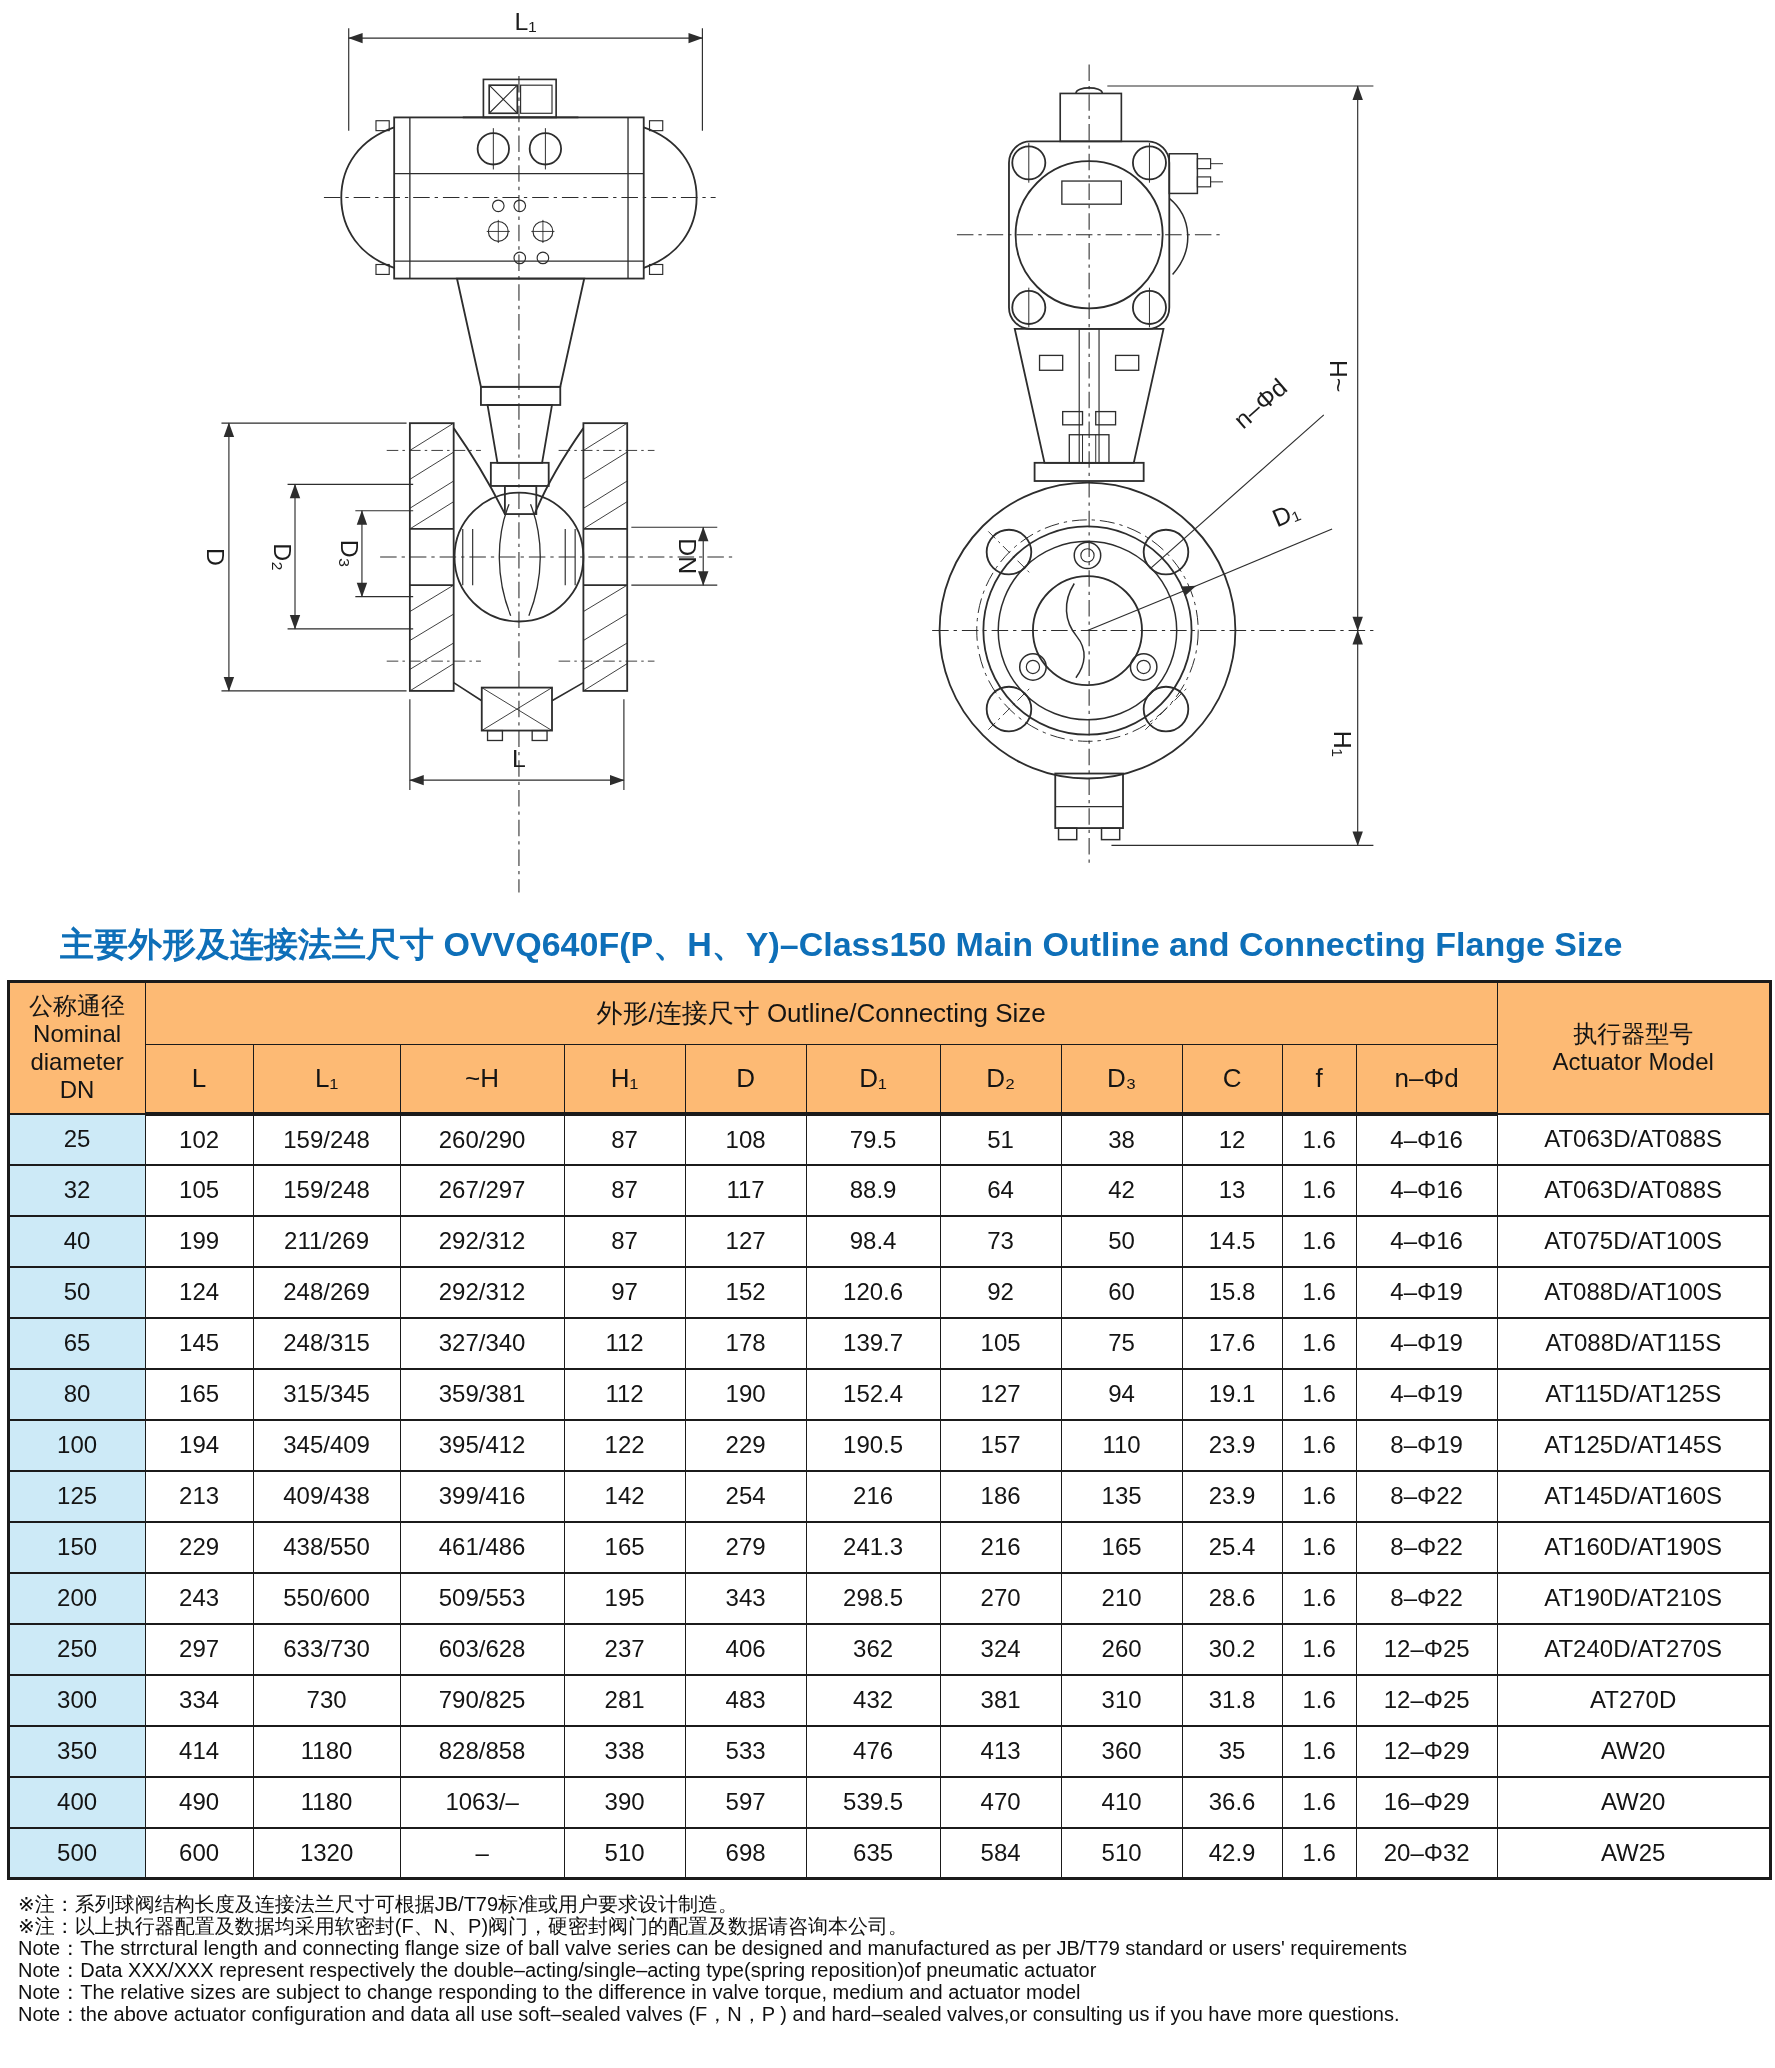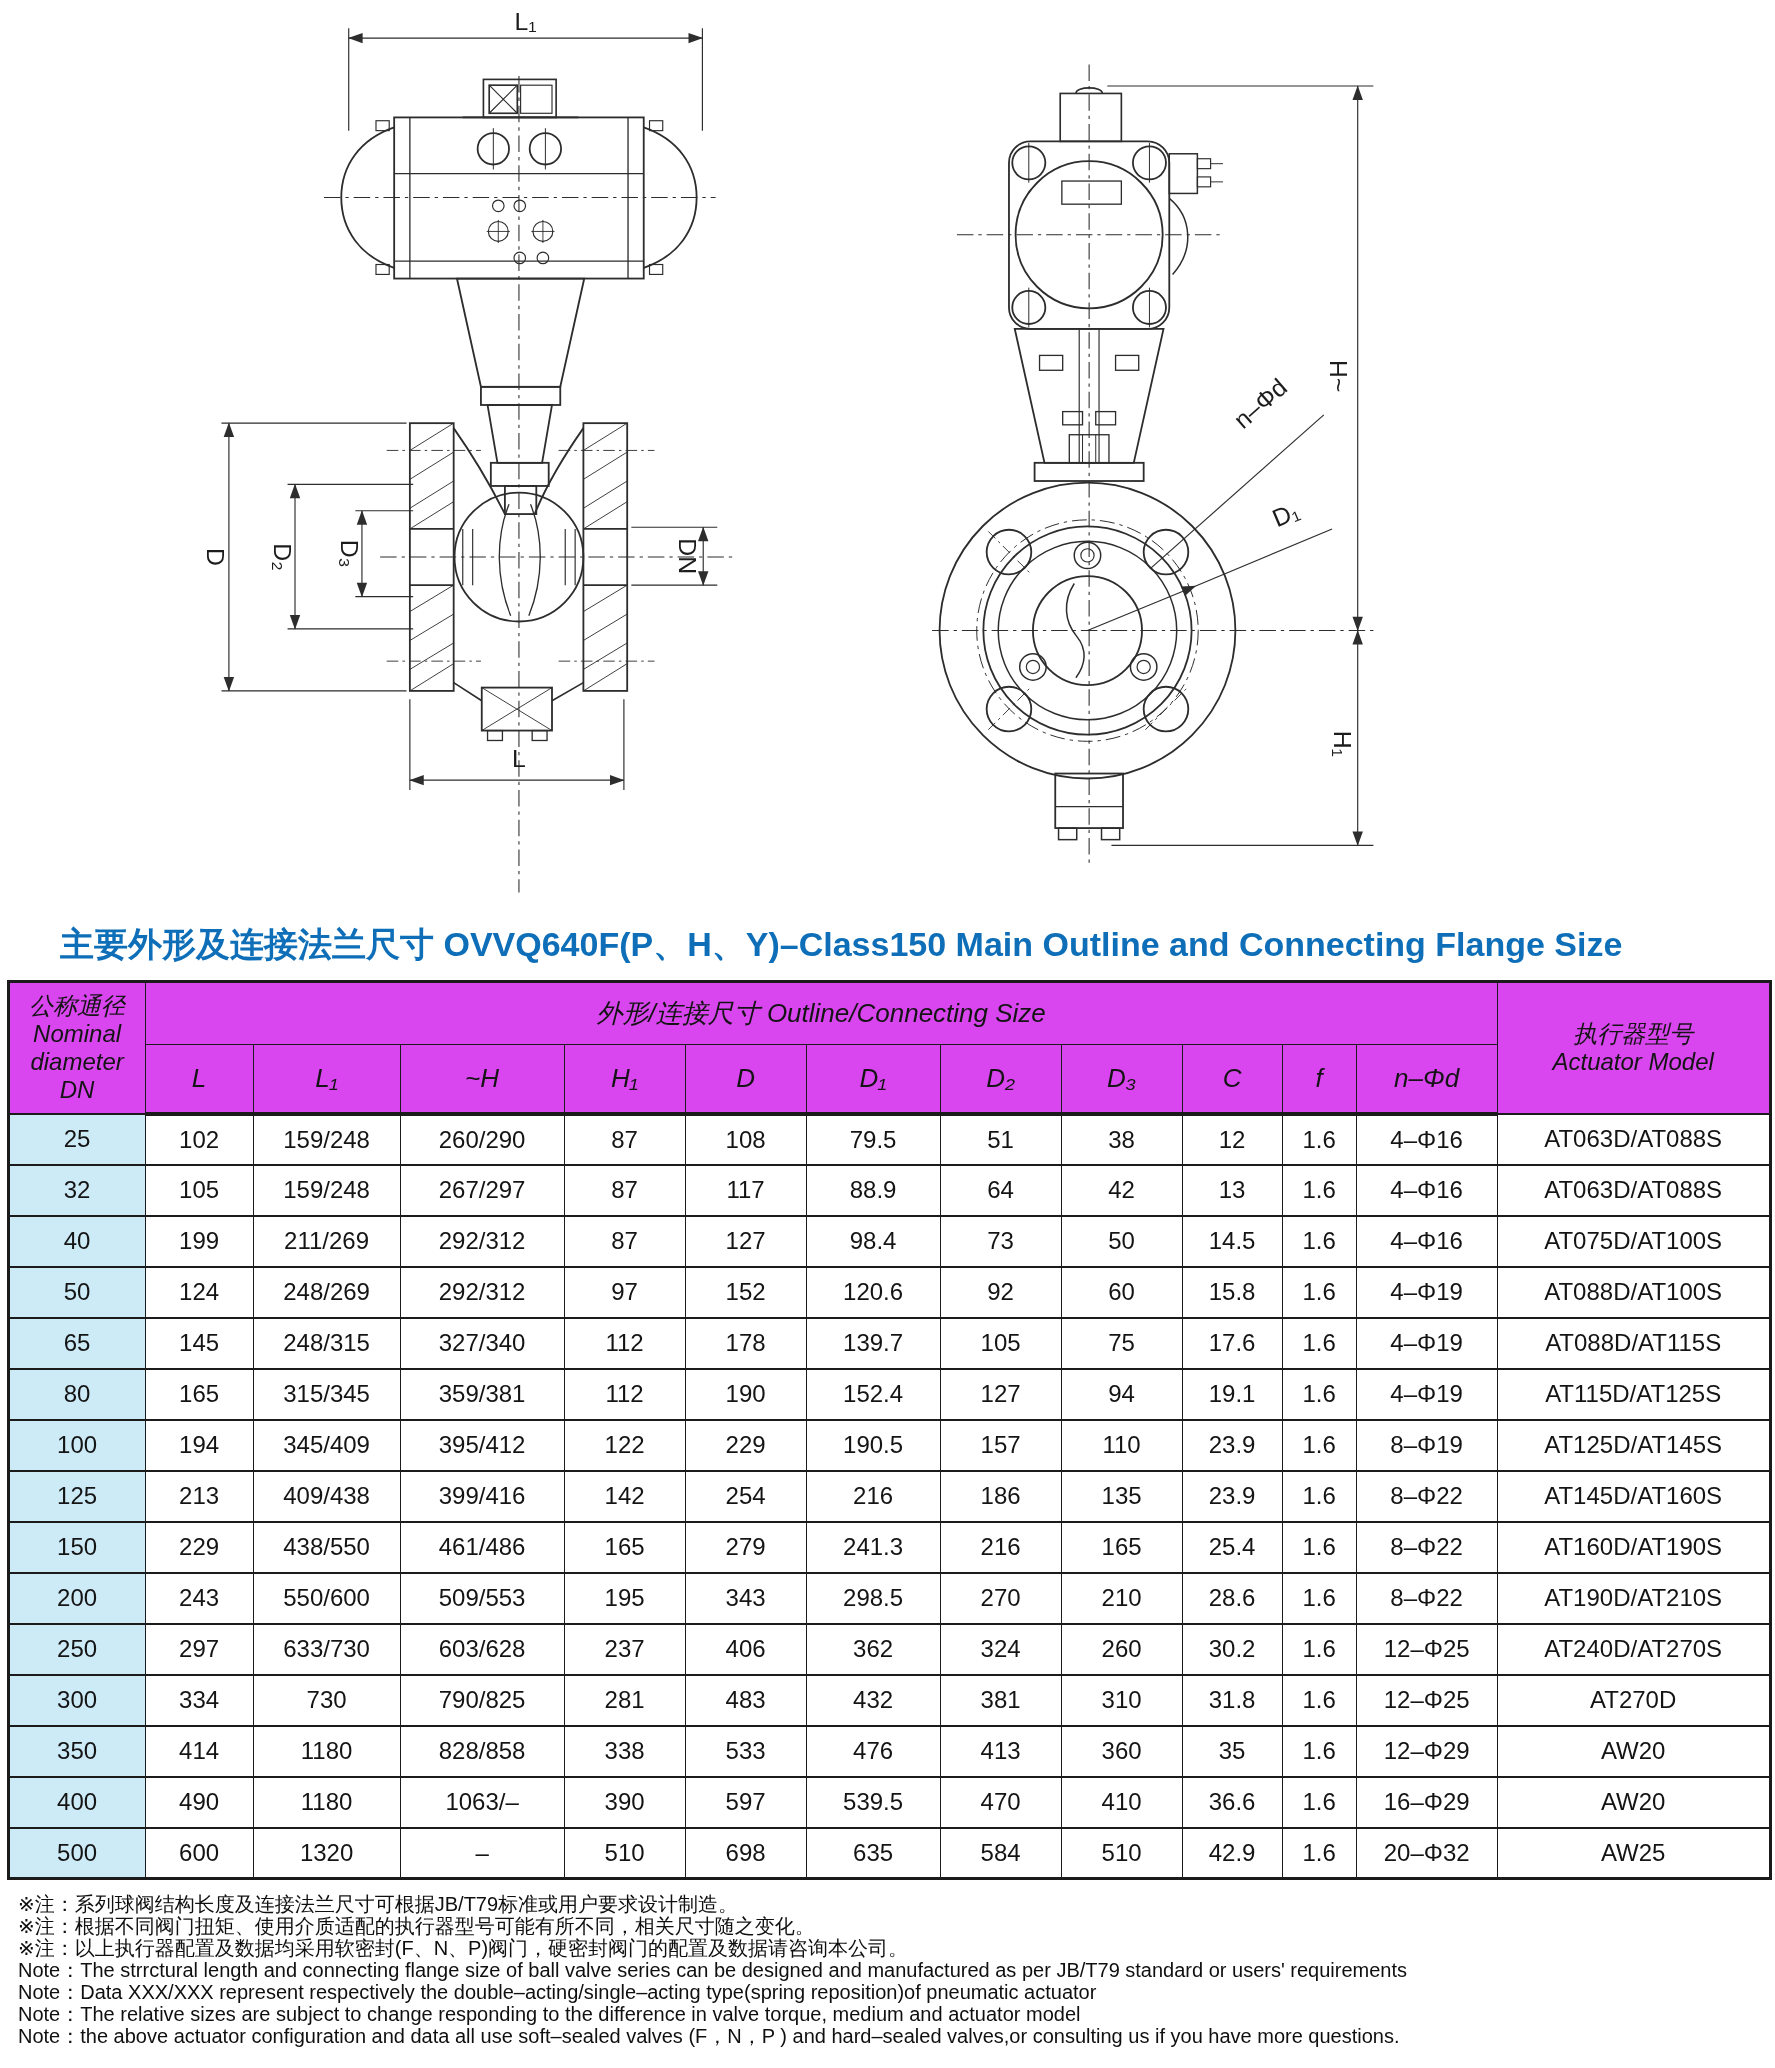--- a/index.html
+++ b/index.html
@@ -22,21 +22,21 @@
   table.dims {
     position:absolute; left:6.6px; top:980px; width:1762px;
     border-collapse:collapse; table-layout:fixed;
     text-align:center; font-size:24px; color:#141414;
     border:3.3px solid #1b1b1b;
   }
   table.dims th, table.dims td {
     border:1.7px solid #1b1b1b; font-weight:normal; padding:0;
     overflow:hidden; white-space:nowrap;
   }
-  table.dims thead th { background:#d946ef;font-style:italic; }
+  table.dims thead th { background:#fdba74; }
   table.dims thead tr.top-head { height:63px; }
   table.dims thead tr.sub-head { height:69px; }
   table.dims thead tr.sub-head th { border-bottom:4.1px solid #1b1b1b; font-size:26px; }
   table.dims thead th.corner, table.dims thead th.act {
     font-size:24px; line-height:28px;
   }
   table.dims thead th.group { font-size:26px; }
   table.dims tbody tr { height:51px;text-align:center; }
   table.dims tbody td { border-top-width:2.5px; border-bottom-width:2.5px; background:#ffffff; }
   table.dims tbody td.dn { background:#cdeaf7; }
@@ -508,20 +508,19 @@
         <td>42.9</td>
         <td>1.6</td>
         <td>20–Φ32</td>
         <td>AW25</td>
       </tr>
     </tbody>
 </table>
 
 <div class="notes">
     <div class="note-line">※注：系列球阀结构长度及连接法兰尺寸可根据JB/T79标准或用户要求设计制造。</div>
-    <div class="note-line">※注：根据不同阀门扭矩、使用介质适配的执行器型号可能有所不同，相关尺寸随之变化。</div>
     <div class="note-line">※注：以上执行器配置及数据均采用软密封(F、N、P)阀门，硬密封阀门的配置及数据请咨询本公司。</div>
     <div class="note-line">Note：The strrctural length and connecting flange size of ball valve series can be designed and manufactured as per JB/T79 standard or users' requirements</div>
     <div class="note-line">Note：Data XXX/XXX represent respectively the double–acting/single–acting type(spring reposition)of pneumatic actuator</div>
     <div class="note-line">Note：The relative sizes are subject to change responding to the difference in valve torque, medium and actuator model</div>
     <div class="note-line">Note：the above actuator  configuration and data  all use soft–sealed valves (F，N，P ) and  hard–sealed valves,or consulting us if you have more questions.</div>
   </div>
 
 
 </body></html>

